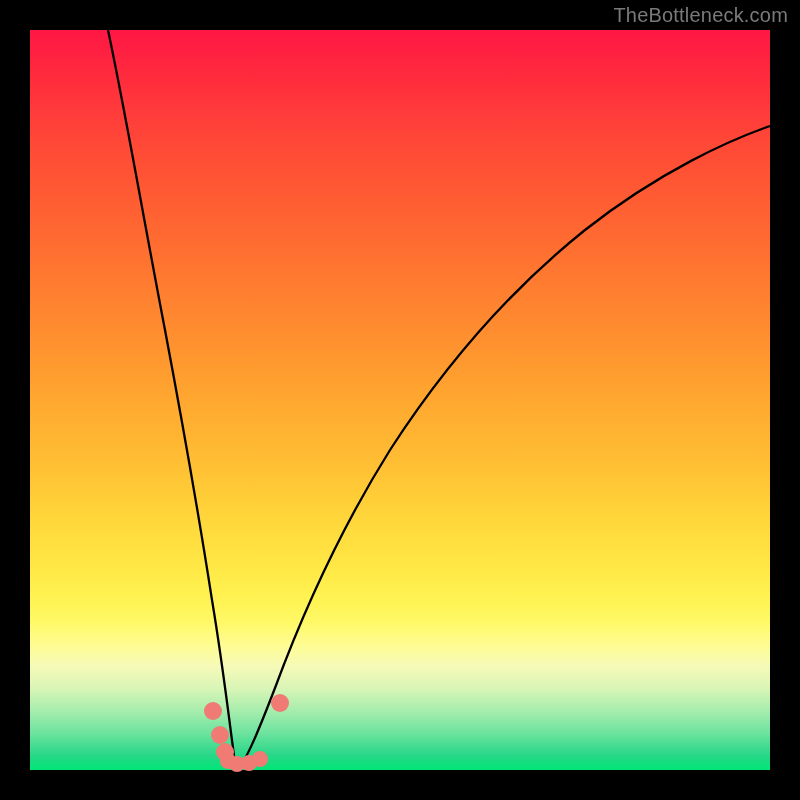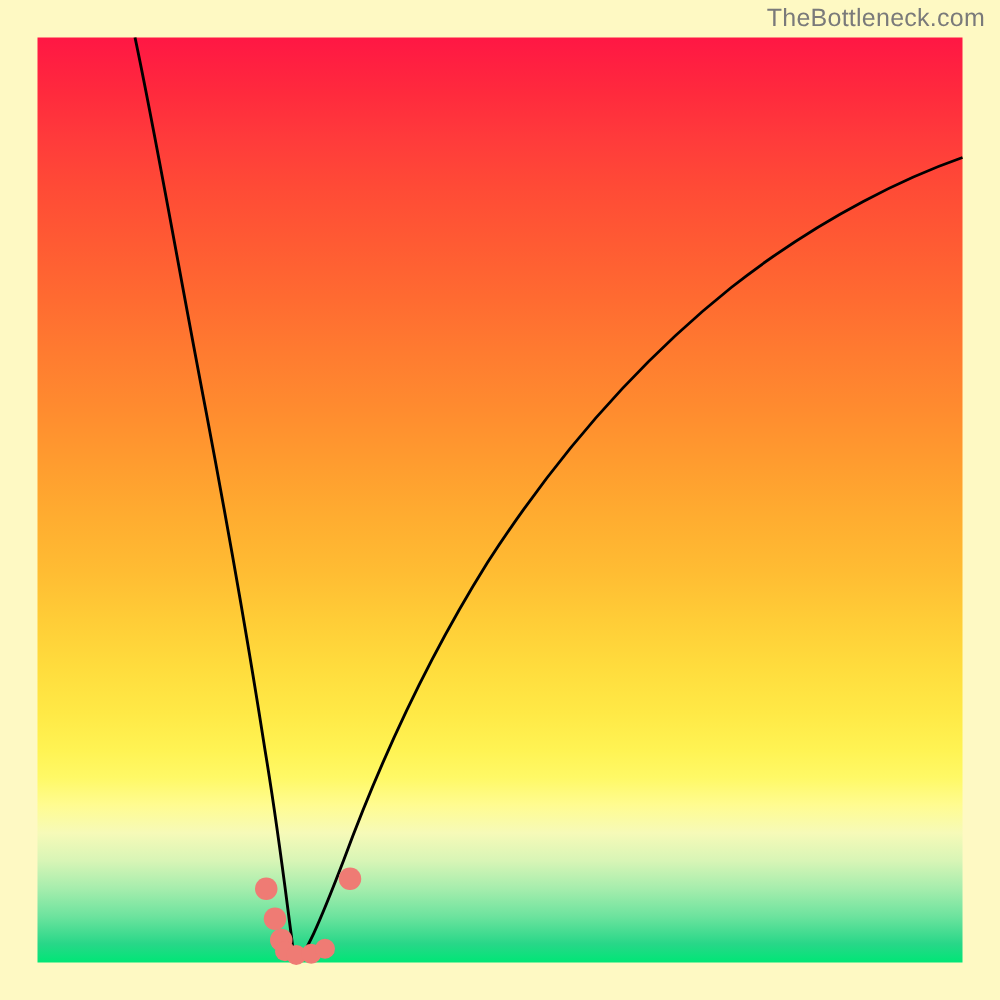--- a/index.html
+++ b/index.html
@@ -7,21 +7,21 @@
     padding: 0;
     width: 800px;
     height: 800px;
     overflow: hidden;
     font-family: Arial, Helvetica, sans-serif;
   }
   .frame {
     position: relative;
     width: 800px;
     height: 800px;
-    background: #fef9c3;
+    background: #000000;
   }
   .plot-area {
     position: absolute;
     left: 30px;
     top: 30px;
     width: 740px;
     height: 740px;
     background: linear-gradient(
       to bottom,
       #ff1744 0%,

